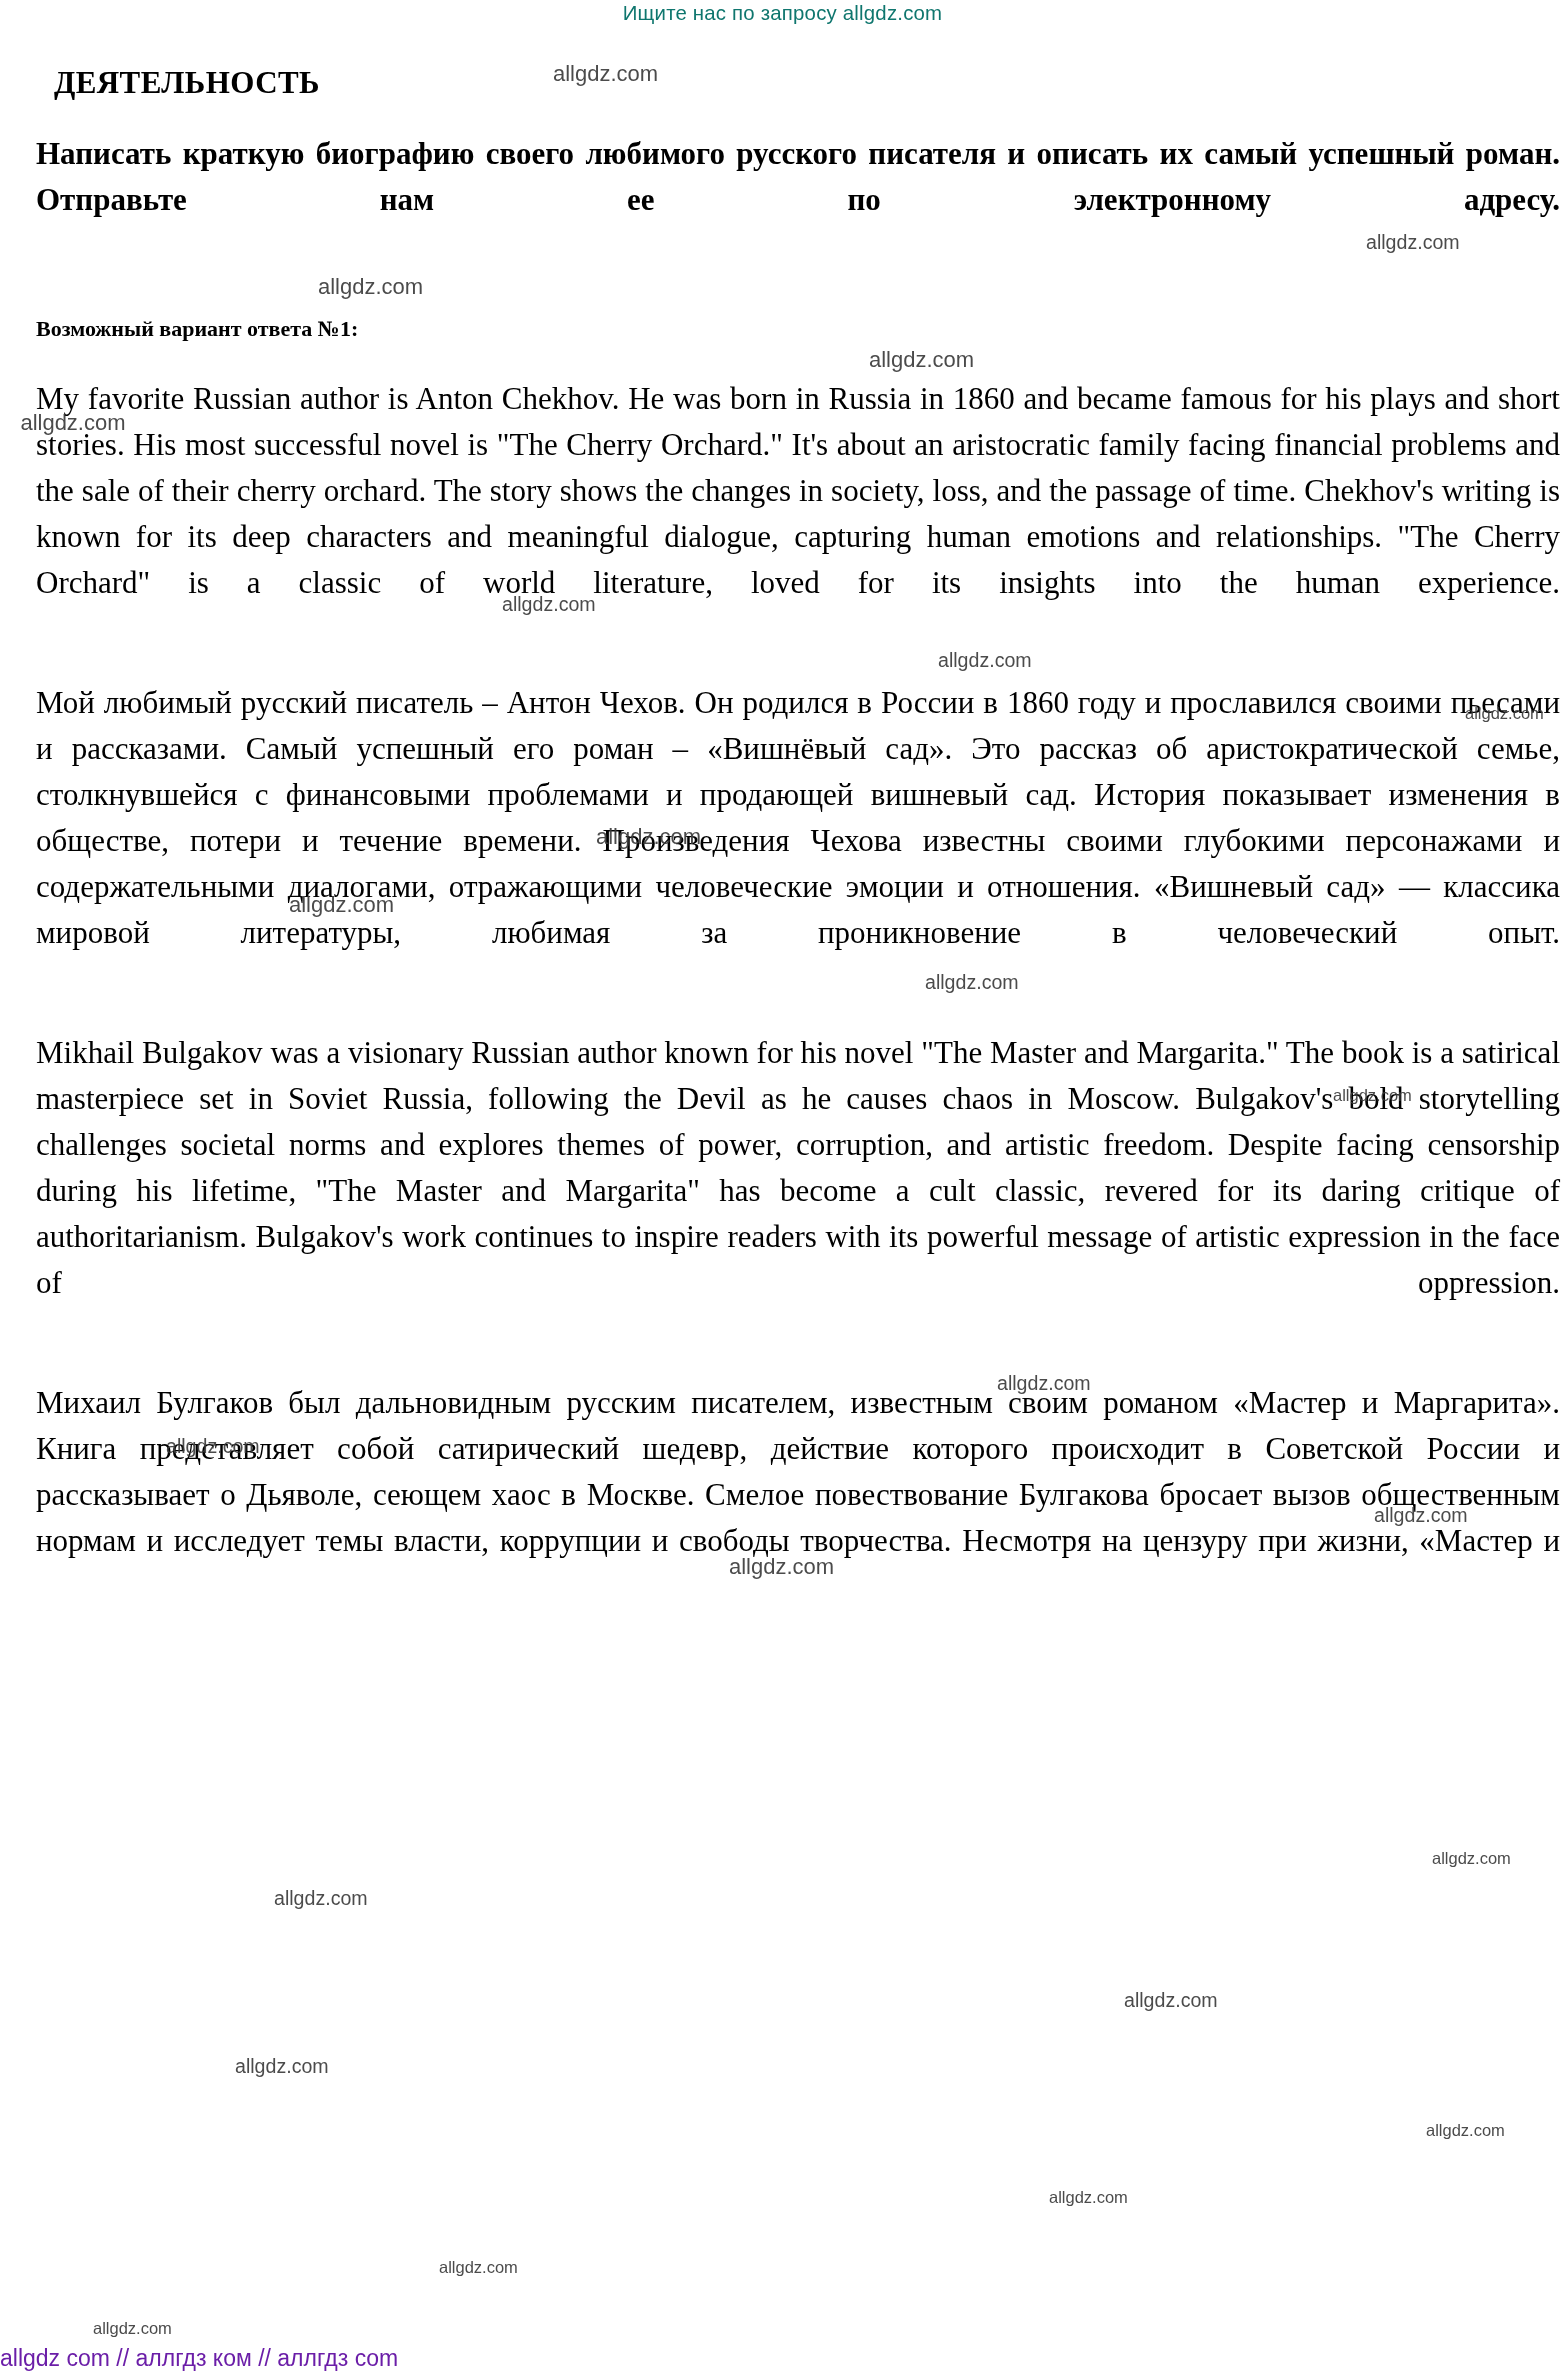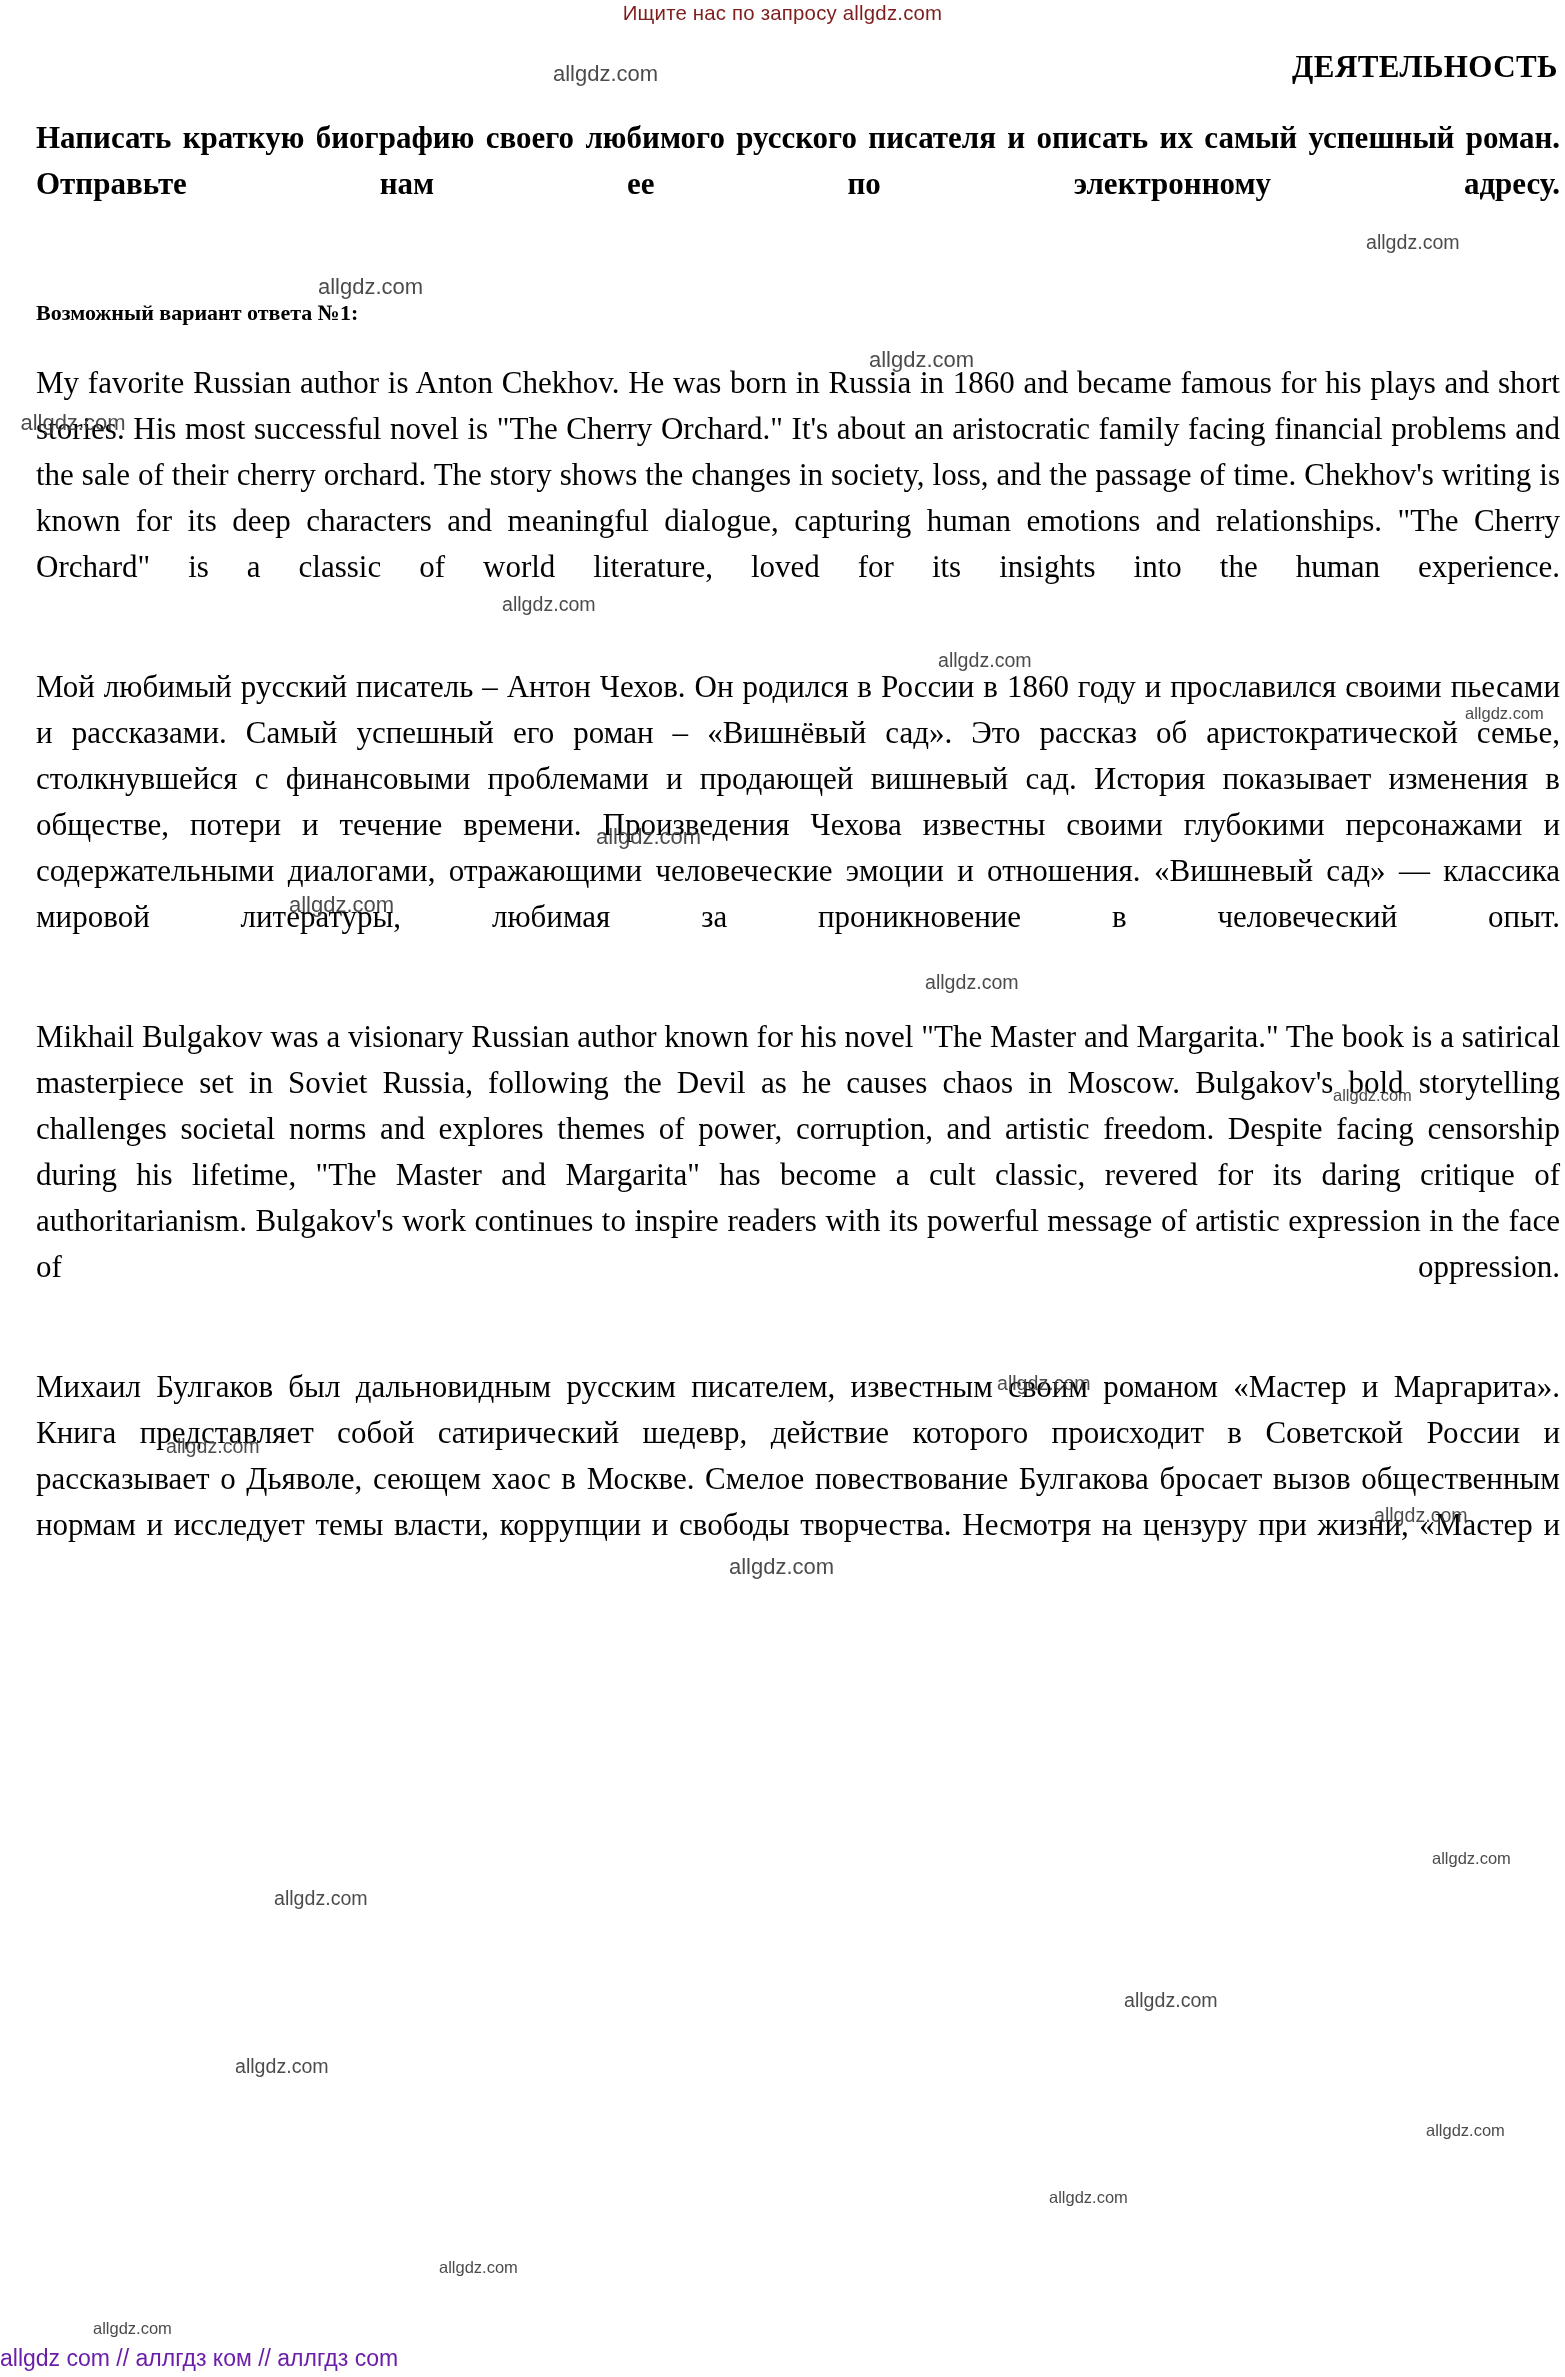--- a/index.html
+++ b/index.html
@@ -24,39 +24,38 @@
   .promo-banner {
     position: absolute;
     top: 1.6px;
     left: 0;
     width: 1565px;
     text-align: center;
     font-family: "Liberation Sans", "DejaVu Sans", sans-serif;
     font-size: 20.4px;
     line-height: 23.5px;
     letter-spacing: 0.2px;
-    color: #7f1d1d;
+    color: #0f766e;
     white-space: nowrap;
   }
 
   
   .content {
     position: absolute;
     left: 36px;
     top: 47px;
     width: 1524px;
   }
 
   h1.section-title {
-    margin: 2px;
+    margin: 18px;
     font-size: 31px;
     line-height: 36px;
     font-weight: bold;
     letter-spacing: 0.4px;
-    text-align: right;
   }
 
   p.lead {
     margin: 30px 0 0 0;
     font-size: 31px;
     line-height: 46px;
     font-weight: bold;
     text-align: justify;
     text-justify: inter-word;
     width: 1524px;

